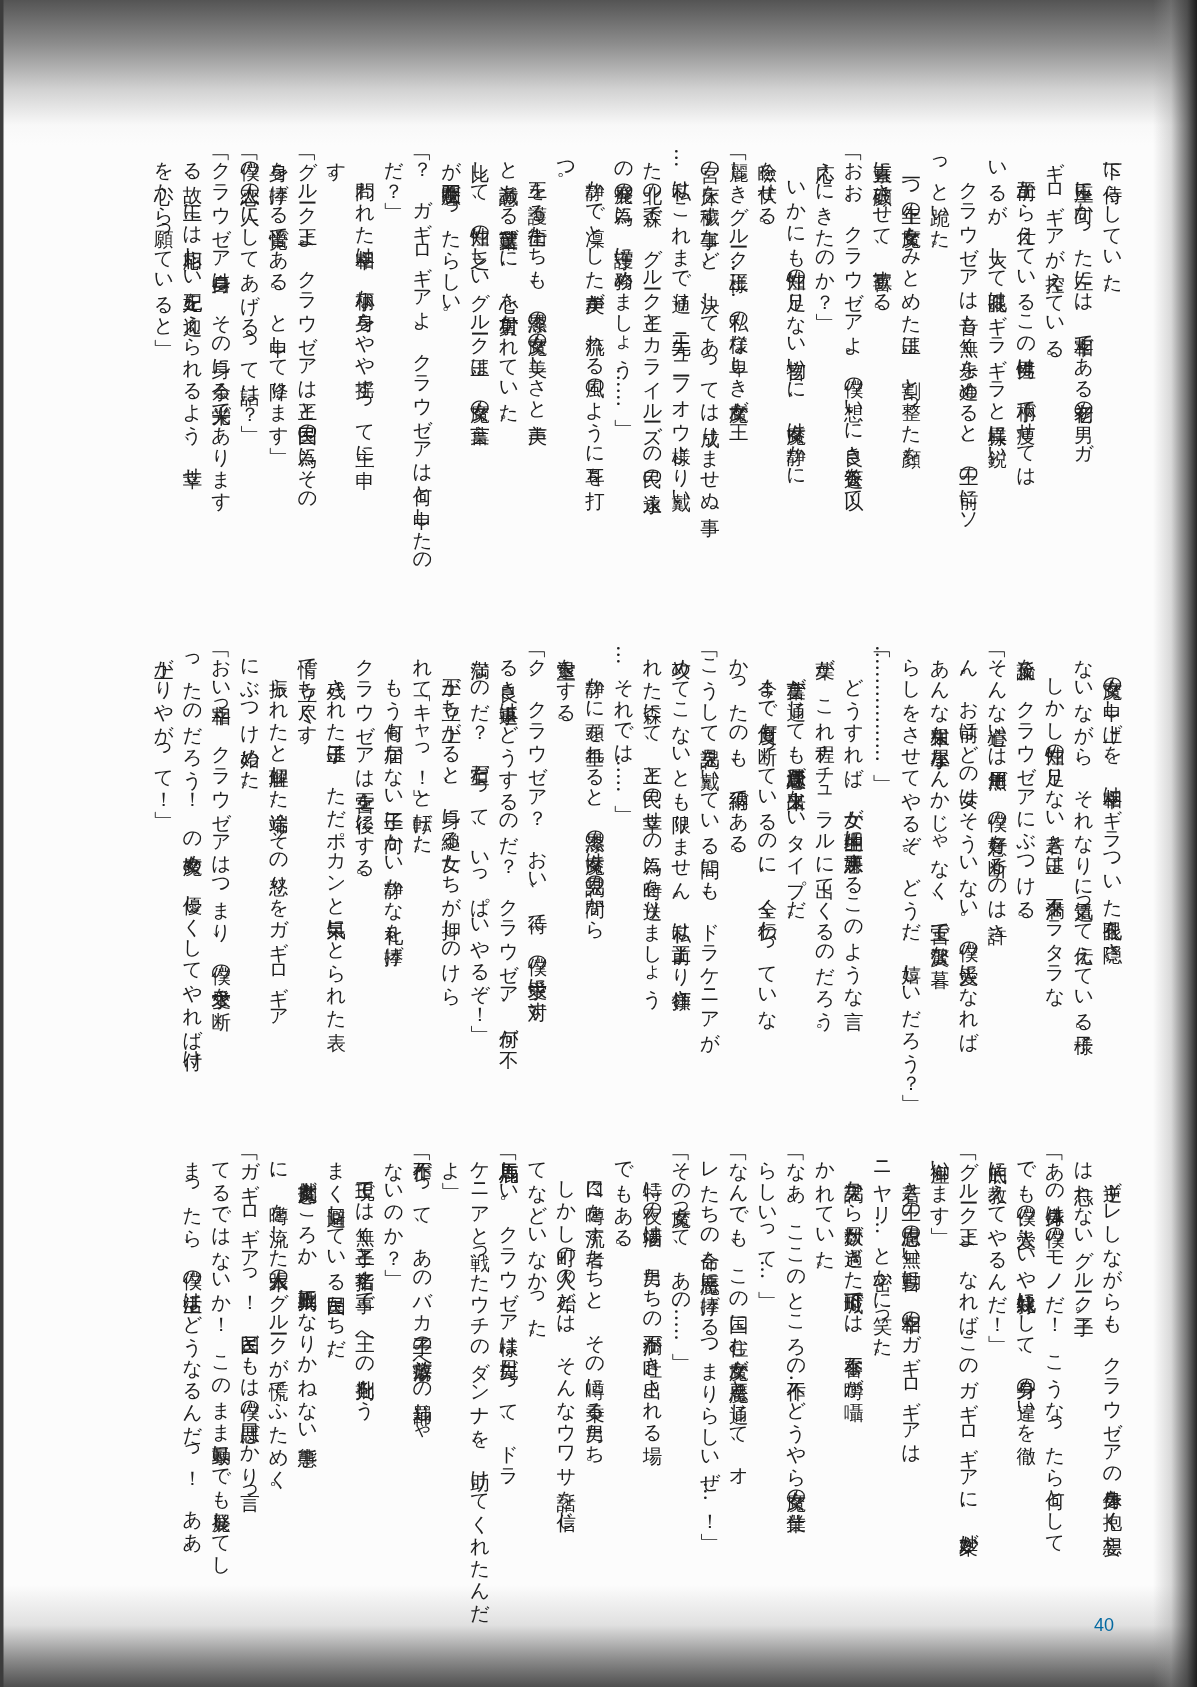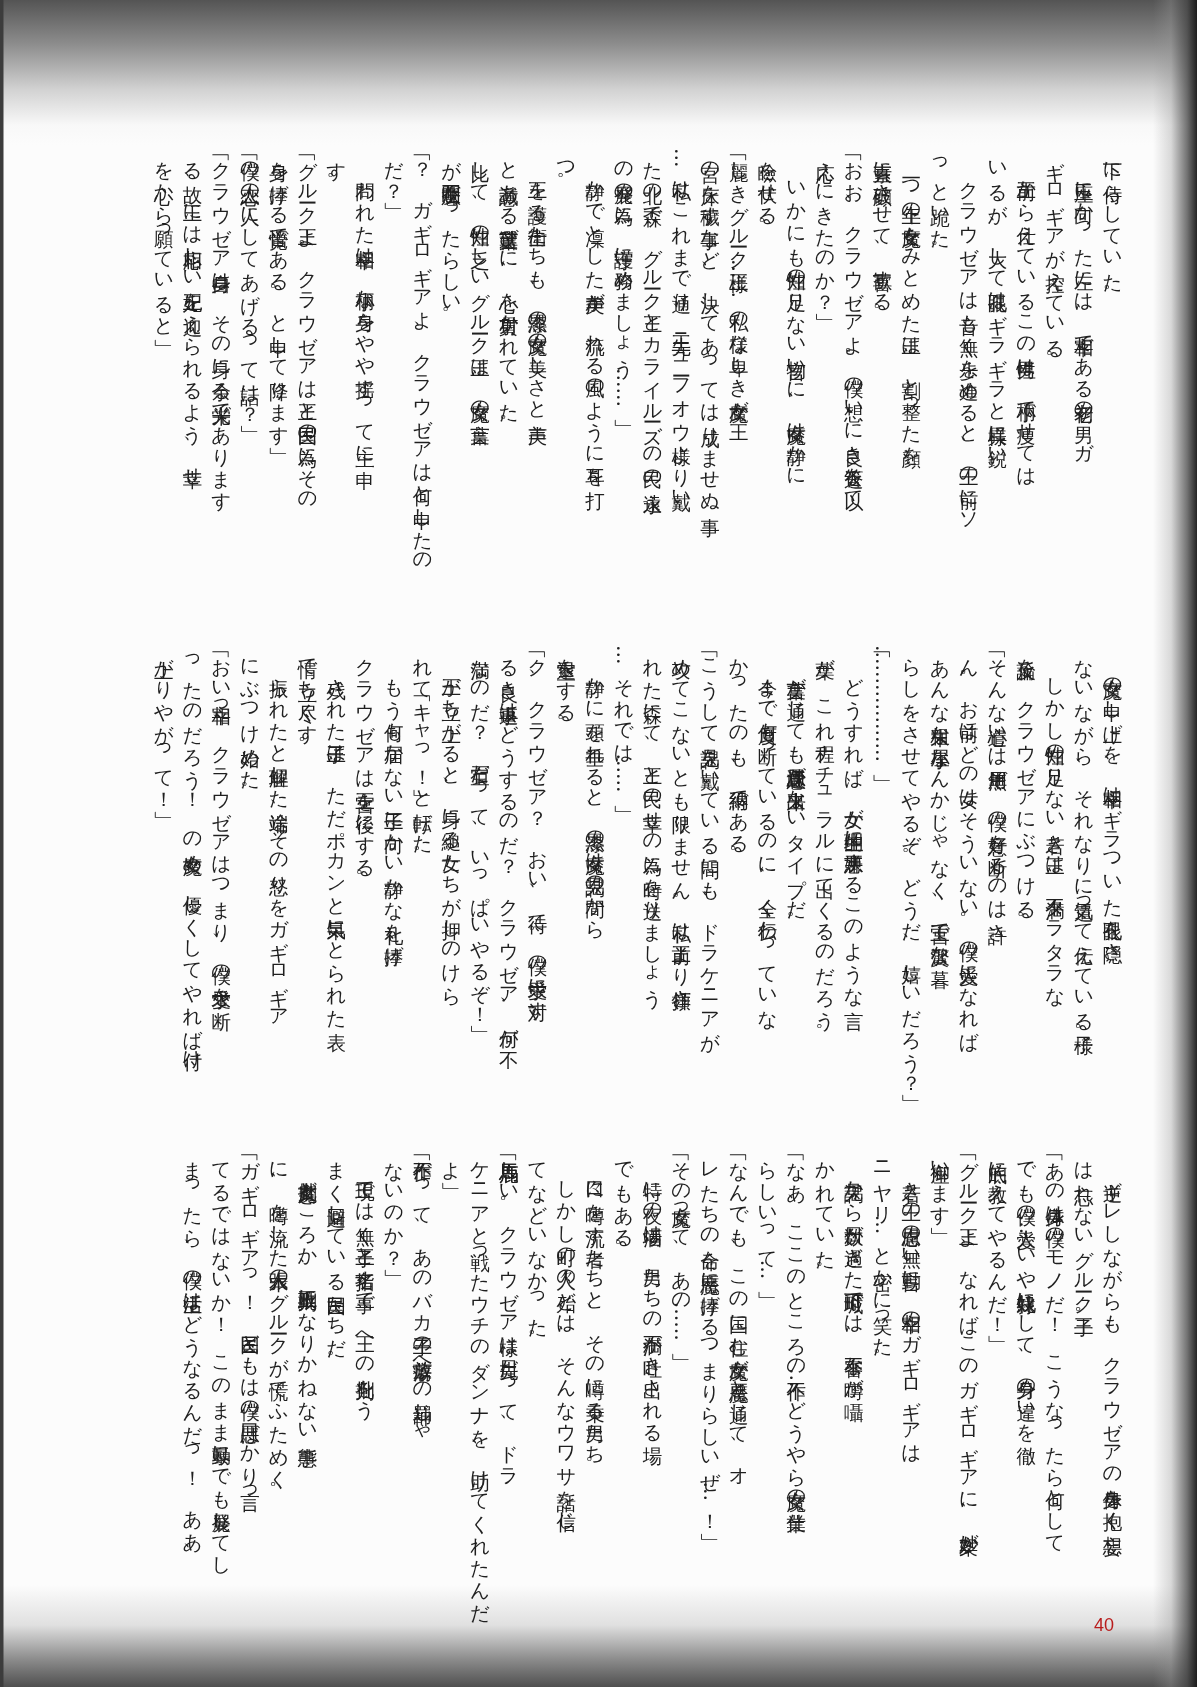--- a/index.html
+++ b/index.html
@@ -41,21 +41,21 @@
     .block-3 { top: 1148px; }
     .col {
       white-space: pre;
     }
     .page-number {
       position: absolute;
       left: 1094px;
       top: 1615px;
       font-family: "Liberation Sans", sans-serif;
       font-size: 18px;
-      color: #b91c1c;
+      color: #0369a1;
     }
   </style>
 </head>
 <body>
 
 <div class="page">
 
   <div class="block block-1">
     <div class="col">下に侍らしていた。</div>
     <div class="col">　玉座に向かった左には、宰相である初老の男、ガ</div>

